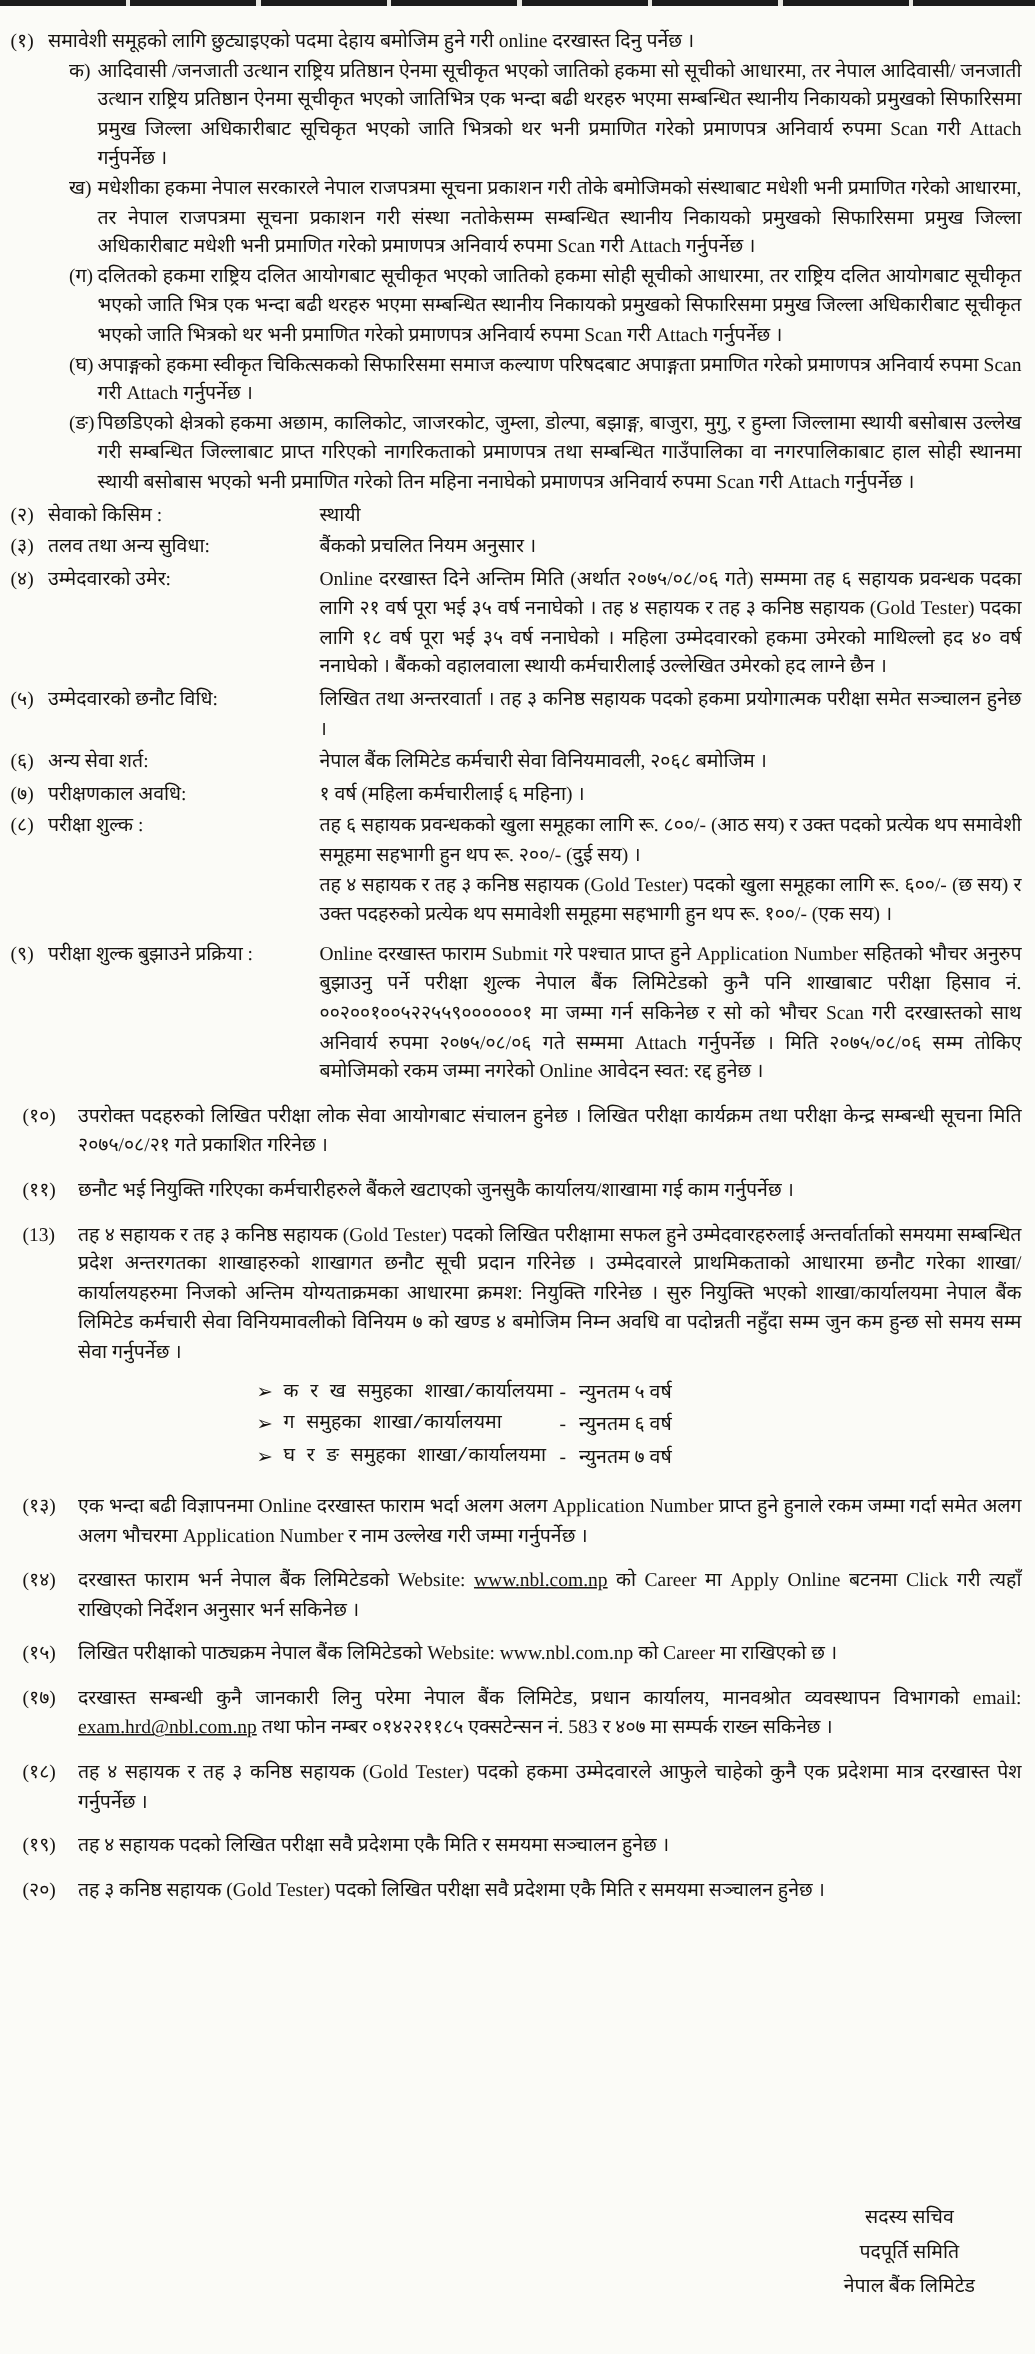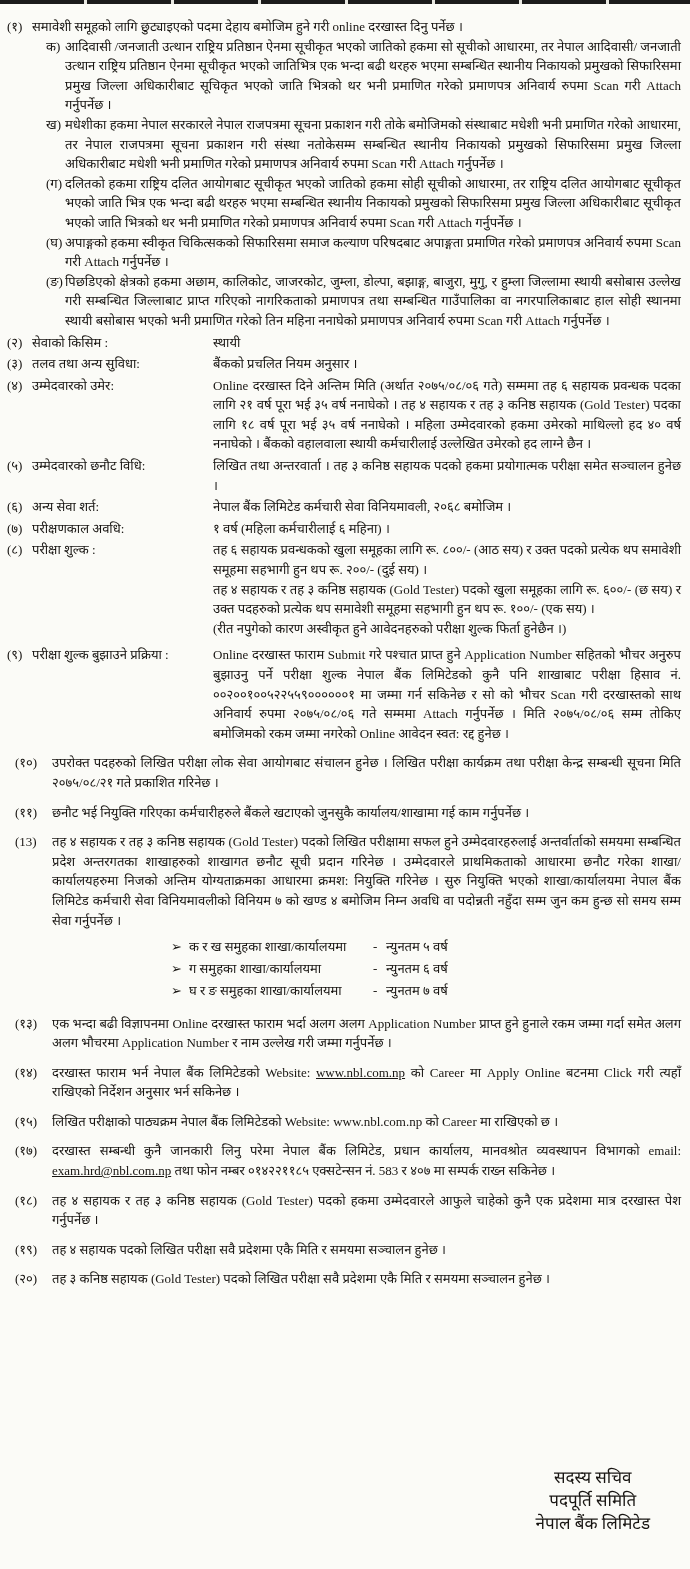--- a/index.html
+++ b/index.html
@@ -39,30 +39,30 @@
 
   
   .pitem { display: flex; margin-top: 10px; margin-left: 10px; }
   .pnum { flex: 0 0 37px; }
   .pbody { flex: 1; }
 
   
   .bullets { margin: 6px 0 2px 119px; }
   .brow { display: flex; line-height: 21.8px; }
   .b-arrow { width: 18px; }
-  .b-text { width: 184px; }
+  .b-text { width: 184px; font-family: Liberation Mono, monospace; }
   .b-dash { width: 13px; }
 
   .u { text-decoration: underline; }
 
   .sig {
     position: absolute;
     top: 1466px; right: 40px;
     text-align: center;
-    font-size: 17px;
+    font-size: 13px;
     line-height: 23px;
   }
 </style>
 </head>
 <body>
 
 <div class="topbar"></div>
 
 <div class="doc">
 
@@ -134,21 +134,20 @@
     <div class="kvalue">
         <p>१ वर्ष (महिला कर्मचारीलाई ६ महिना) ।</p>
       </div>
   </div>
   <div class="kv">
     <span class="inum">(८)</span>
     <span class="klabel">परीक्षा शुल्क :</span>
     <div class="kvalue">
       <p>तह ६ सहायक प्रवन्धकको खुला समूहका लागि रू. ८००/- (आठ सय) र उक्त पदको प्रत्येक थप समावेशी समूहमा सहभागी हुन थप रू. २००/- (दुई सय) ।</p>
       <p>तह ४ सहायक र तह ३ कनिष्ठ सहायक (Gold Tester) पदको खुला समूहका लागि रू. ६००/- (छ सय) र उक्त पदहरुको प्रत्येक थप समावेशी समूहमा सहभागी हुन थप रू. १००/- (एक सय) ।</p>
-      <p>(रीत नपुगेको कारण अस्वीकृत हुने आवेदनहरुको परीक्षा शुल्क फिर्ता हुनेछैन ।)</p>
     </div>
   </div>
   <div class="kv kv-gap">
     <span class="inum">(९)</span>
     <span class="klabel">परीक्षा शुल्क बुझाउने प्रक्रिया :</span>
     <div class="kvalue">
         <p>Online दरखास्त फाराम Submit गरे पश्चात प्राप्त हुने Application Number सहितको भौचर अनुरुप बुझाउनु पर्ने परीक्षा शुल्क नेपाल बैंक लिमिटेडको कुनै पनि शाखाबाट परीक्षा हिसाव नं. ००२००१००५२२५५९००००००१ मा जम्मा गर्न सकिनेछ र सो को भौचर Scan गरी दरखास्तको साथ अनिवार्य रुपमा २०७५/०८/०६ गते सम्ममा Attach गर्नुपर्नेछ । मिति २०७५/०८/०६ सम्म तोकिए बमोजिमको रकम जम्मा नगरेको Online आवेदन स्वत: रद्द हुनेछ ।</p>
       </div>
   </div>
 

